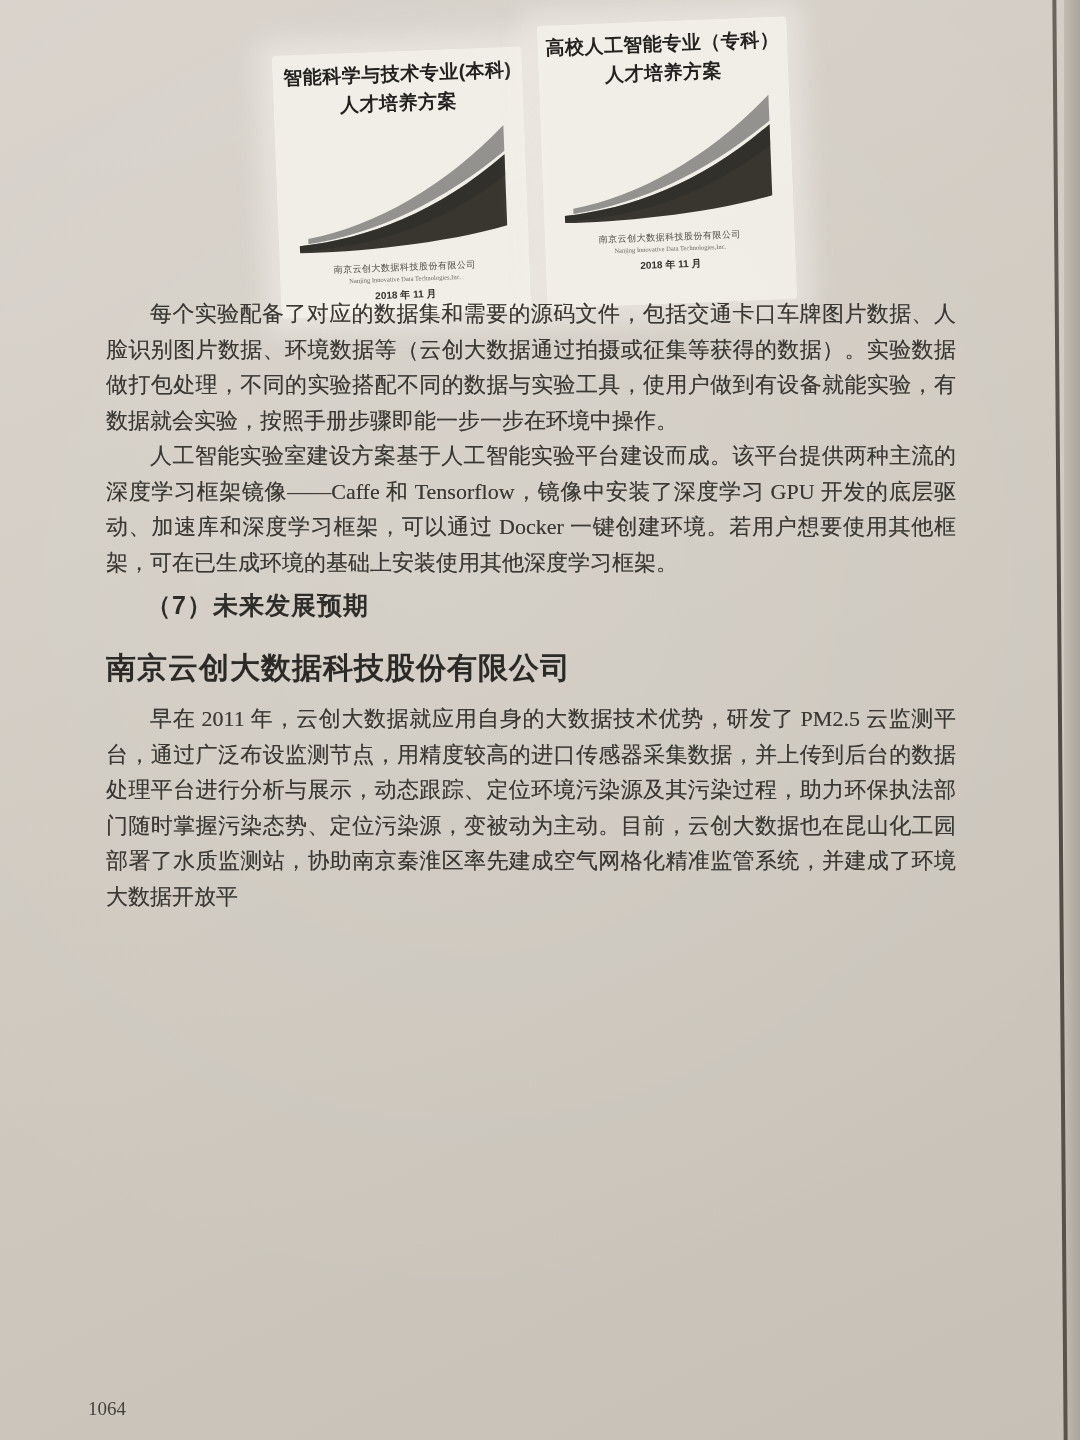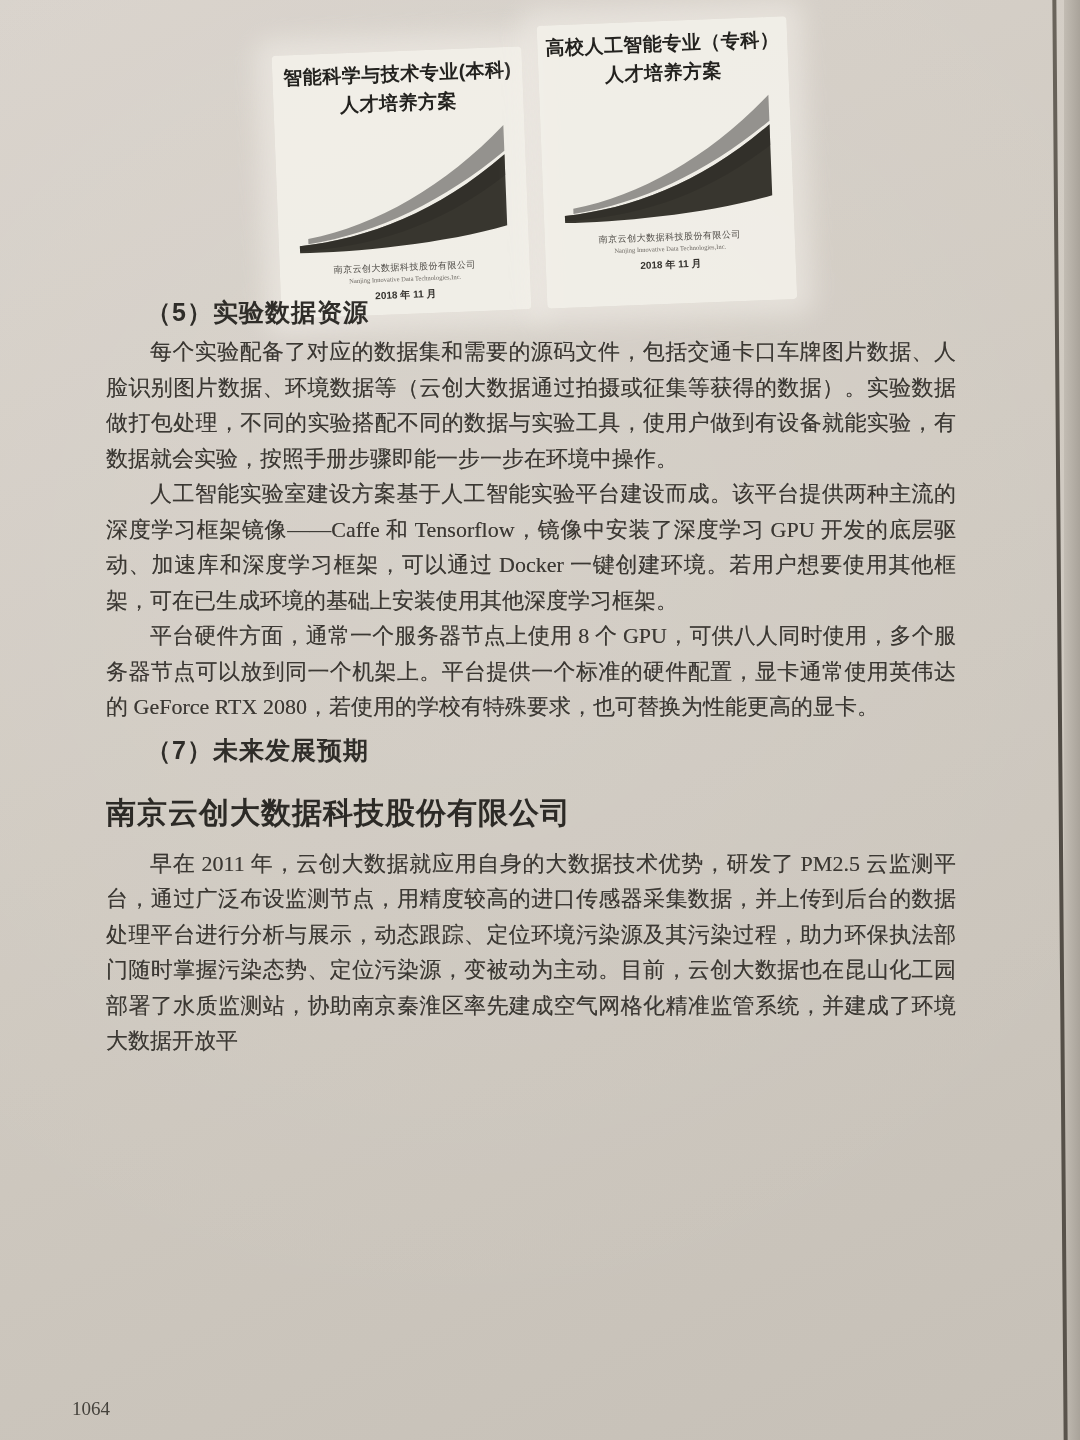--- a/index.html
+++ b/index.html
@@ -36,21 +36,21 @@
   
   .content { position:absolute; left:106px; top:296px; width:850px; }
   .sec-heading { font-family:"Liberation Sans","DejaVu Sans",sans-serif; font-weight:700;
     font-size:25px; color:#2f2d29; margin:9px 0 5px 40px; letter-spacing:1px; }
   .sec-heading.first { margin-top:0; }
   .para { font-size:22px; line-height:35.5px; text-align:justify; text-indent:2em;
     color:#3b3833; text-shadow:0 0 0.5px rgba(58,55,51,0.55); }
   .company-heading { font-family:"Liberation Sans","DejaVu Sans",sans-serif; font-weight:700;
     font-size:30px; color:#2c2a26; margin:26px 0 12px 0; letter-spacing:1px; }
 
-  .page-number { position:absolute; left:72px; bottom:20px; font-size:19px; color:#45423c; }
+  .page-number { position:absolute; left:88px; bottom:20px; font-size:19px; color:#45423c; }
 </style>
 </head>
 <body>
 
 <div class="page">
 
   <div class="covers">
 
     <div class="cover first">
       <div class="cover-title">智能科学与技术专业(本科)</div>
@@ -75,25 +75,23 @@
       </svg>
       <div class="cover-company">南京云创大数据科技股份有限公司</div>
       <div class="cover-company-en">Nanjing Innovative Data Technologies,Inc.</div>
       <div class="cover-date">2018 年 11 月</div>
     </div>
 
   </div>
 
   <div class="content">
 
-    <div class="sec-heading first">（5）实验数据资源</div>
     <div class="para">每个实验配备了对应的数据集和需要的源码文件，包括交通卡口车牌图片数据、人脸识别图片数据、环境数据等（云创大数据通过拍摄或征集等获得的数据）。实验数据做打包处理，不同的实验搭配不同的数据与实验工具，使用户做到有设备就能实验，有数据就会实验，按照手册步骤即能一步一步在环境中操作。</div>
 
     <div class="para">人工智能实验室建设方案基于人工智能实验平台建设而成。该平台提供两种主流的深度学习框架镜像——Caffe 和 Tensorflow，镜像中安装了深度学习 GPU 开发的底层驱动、加速库和深度学习框架，可以通过 Docker 一键创建环境。若用户想要使用其他框架，可在已生成环境的基础上安装使用其他深度学习框架。</div>
-    <div class="para">平台硬件方面，通常一个服务器节点上使用 8 个 GPU，可供八人同时使用，多个服务器节点可以放到同一个机架上。平台提供一个标准的硬件配置，显卡通常使用英伟达的 GeForce RTX 2080，若使用的学校有特殊要求，也可替换为性能更高的显卡。</div>
 
     <div class="sec-heading">（7）未来发展预期</div>
 
     <div class="company-heading">南京云创大数据科技股份有限公司</div>
     <div class="para">早在 2011 年，云创大数据就应用自身的大数据技术优势，研发了 PM2.5 云监测平台，通过广泛布设监测节点，用精度较高的进口传感器采集数据，并上传到后台的数据处理平台进行分析与展示，动态跟踪、定位环境污染源及其污染过程，助力环保执法部门随时掌握污染态势、定位污染源，变被动为主动。目前，云创大数据也在昆山化工园部署了水质监测站，协助南京秦淮区率先建成空气网格化精准监管系统，并建成了环境大数据开放平</div>
 
   </div>
 
   <div class="page-number">1064</div>
 

